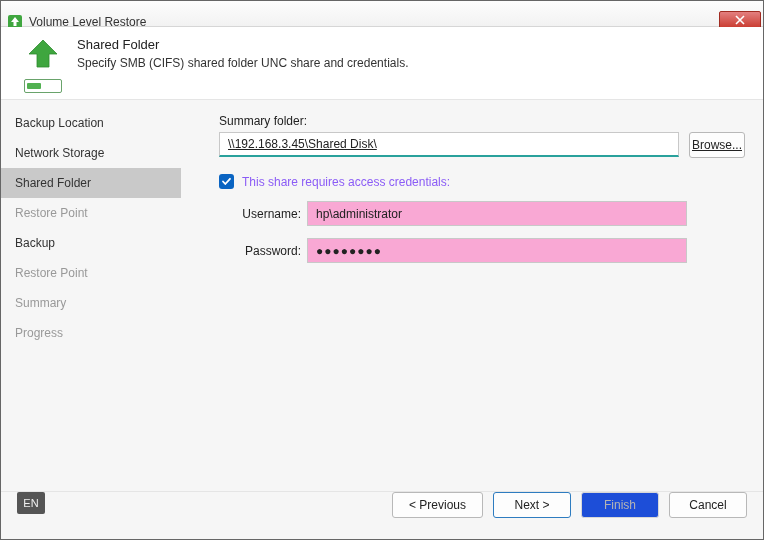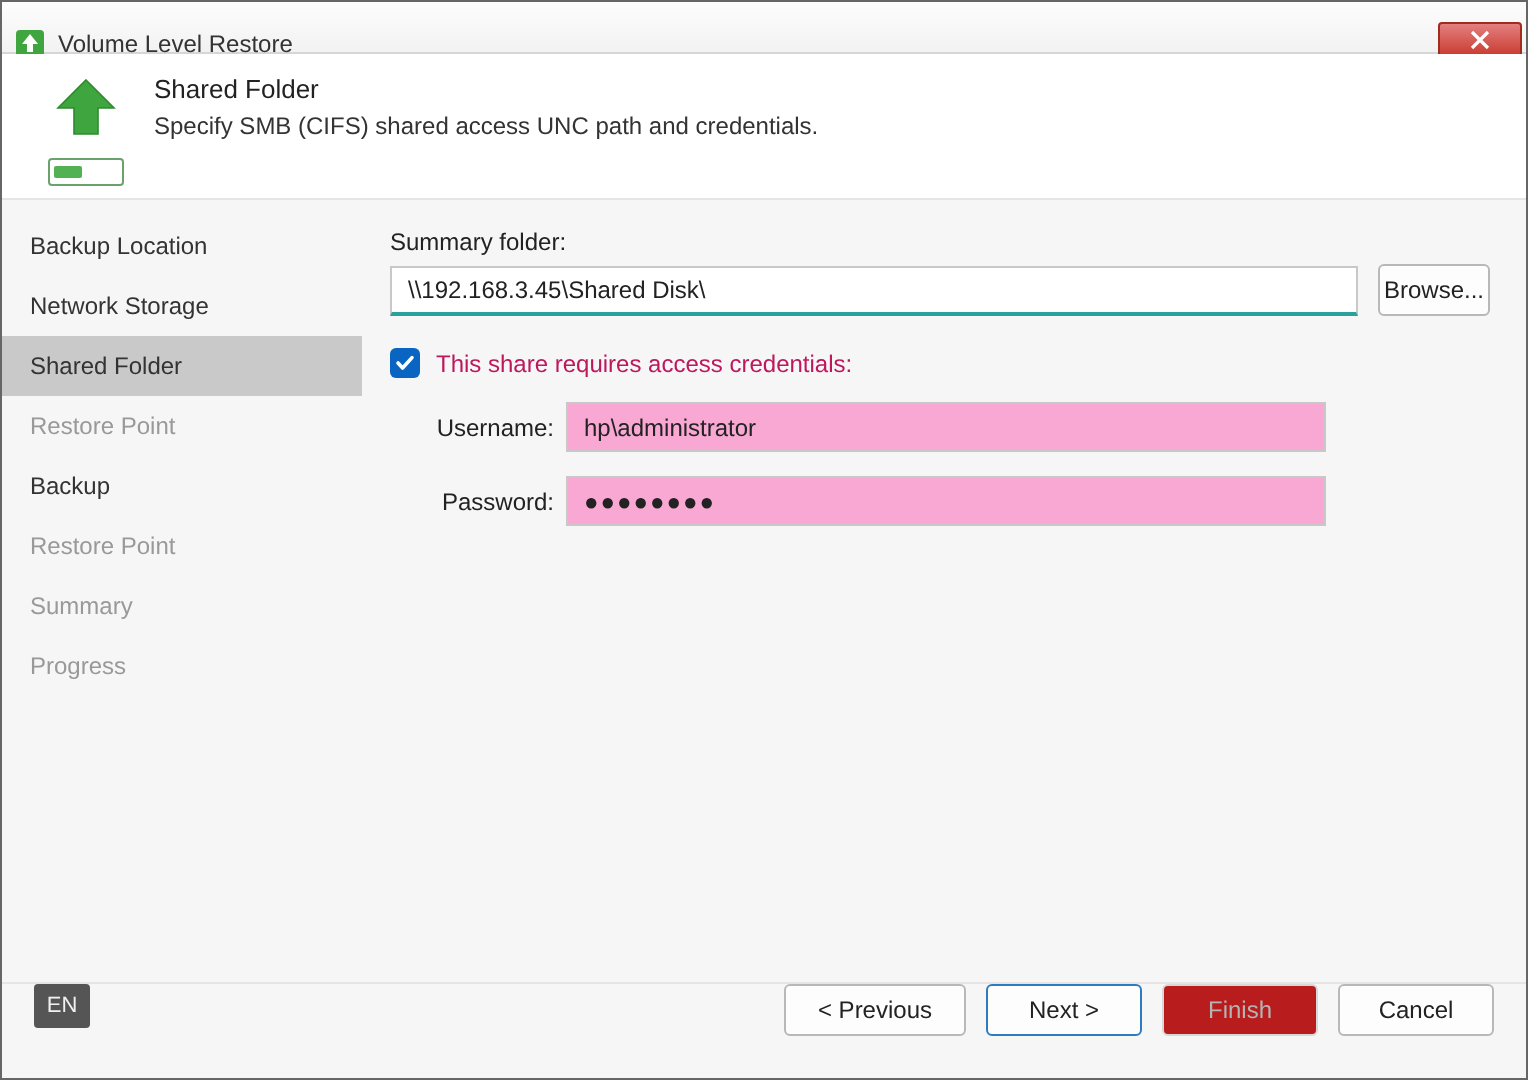--- a/index.html
+++ b/index.html
@@ -16,50 +16,50 @@
 
   .header { display: flex; background: #fff; padding: 10px 14px 6px 14px; min-height: 70px; border-bottom: 1px solid #e5e5e5; }
   .header-visual { width: 56px; display: flex; flex-direction: column; align-items: center; gap: 6px; }
   .big-arrow { width: 36px; height: 36px; }
   .progress-chip { width: 38px; height: 14px; border: 1px solid #69a36b; border-radius: 2px; position: relative; background: #fff; }
   .progress-chip::after { content: ""; position: absolute; left: 2px; top: 3px; width: 14px; height: 6px; background: #52b152; border-radius: 1px; }
   .header-text { padding-left: 6px; }
   .header-title { font-size: 13px; color: #222; margin-bottom: 4px; }
   .header-desc { font-size: 12px; color: #333; }
 
-  .body { flex: 1; display: flex; background: #f6f6f6; overflow: hidden; }
+  .body { flex: 1; display: flex; background: #f6f6f6; overflow: hidden; gap: 24px; }
 
   .nav { width: 180px; background: #f6f6f6; padding-top: 8px; }
   .nav-item { padding: 8px 14px; font-size: 12px; color: #333; cursor: default; }
   .nav-item.active { background: #c9c9c9; }
   .nav-item.disabled { color: #999; }
 
   .content { flex: 1; background: #f6f6f6; padding: 14px 18px 0 14px; }
   .label-above { font-size: 12px; color: #222; margin-bottom: 4px; }
-  .path-row { display: flex; gap: 10px; align-items: flex-end; }
+  .path-row { display: flex; gap: 10px; align-items: flex-start; text-decoration: underline; }
   .path-input { flex: 1; height: 25px; border: 1px solid #c8c8c8; border-bottom: 2px solid #29a19c; background: #fff; padding: 0 8px; font-size: 12px; color: #222; }
   .browse-btn { height: 26px; padding: 0 2px; background: #fdfdfd; border: 1px solid #b8b8b8; border-radius: 3px; font-size: 12px; color: #222; cursor: default; }
 
   .cred-block { margin-top: 16px; }
   .check-row { display: flex; align-items: center; gap: 8px; }
   .chk { width: 15px; height: 15px; border-radius: 3px; background: #0a64c2; display: flex; align-items: center; justify-content: center; }
   .chk svg { width: 11px; height: 11px; }
-  .check-label { font-size: 12px; color: #be185d; }
+  .check-label { font-size: 12px; color: #8b5cf6; }
 
   .field-row { display: flex; align-items: center; gap: 6px; margin-top: 12px; padding-left: 20px; }
   .field-label { width: 62px; text-align: right; font-size: 12px; color: #222; }
   .field-input { flex: 1; max-width: 380px; height: 25px; border: 1px solid #c8c8c8; background: #f9a8d4; padding: 0 8px; font-size: 12px; color: #222; }
   .field-input.pw { letter-spacing: 1px; font-family: Arial, sans-serif; }
 
   .footer { height: 48px; border-top: 1px solid #e5e5e5; background: #f6f6f6; display: flex; align-items: flex-start; padding: 0 16px; gap: 10px; }
   .lang-badge { width: 28px; height: 22px; background: #555; color: #f0f0f0; display: flex; align-items: center; justify-content: center; font-size: 11px; border-radius: 2px; }
   .spacer { flex: 1; }
   .btn { height: 26px; padding: 0 16px; background: #fdfdfd; border: 1px solid #b8b8b8; border-radius: 3px; font-size: 12px; color: #222; min-width: 78px; text-align: center; display: inline-flex; align-items: center; justify-content: center; cursor: default; }
   .btn.primary { border: 1px solid #2e7cc0; }
-  .btn.disabled { color: #b4b4b4; border-color: #d8d8d8; background: #b91c1c; }
+  .btn.disabled { color: #b4b4b4; border-color: #d8d8d8; background: #1d4ed8; }
 </style>
 </head>
 <body>
 
 <div class="window">
 
   <div class="titlebar">
     <span class="titlebar-icon">
       <svg viewBox="0 0 16 16">
           <rect x="1" y="1" width="14" height="14" rx="2" fill="#3fa63f"></rect>
@@ -77,21 +77,21 @@
   <div class="header">
     <div class="header-visual">
       <svg class="big-arrow" viewBox="0 0 36 36">
         <path d="M18 3 L32 17 L24 17 L24 30 L12 30 L12 17 L4 17 Z" fill="#3fa63f"></path>
         <path d="M18 3 L32 17 L24 17 L24 30 L12 30 L12 17 L4 17 Z" fill="none" stroke="#2f8a2f" stroke-width="0.8"></path>
       </svg>
       <div class="progress-chip"></div>
     </div>
     <div class="header-text">
       <div class="header-title">Shared Folder</div>
-      <div class="header-desc">Specify SMB (CIFS) shared access UNC path and credentials.</div>
+      <div class="header-desc">Specify SMB (CIFS) shared folder UNC share and credentials.</div>
     </div>
   </div>
 
   <div class="body">
     <div class="nav" id="nav">
         <div class="nav-item">Backup Location</div>
         <div class="nav-item">Network Storage</div>
         <div class="nav-item active">Shared Folder</div>
         <div class="nav-item disabled">Restore Point</div>
         <div class="nav-item">Backup</div>

